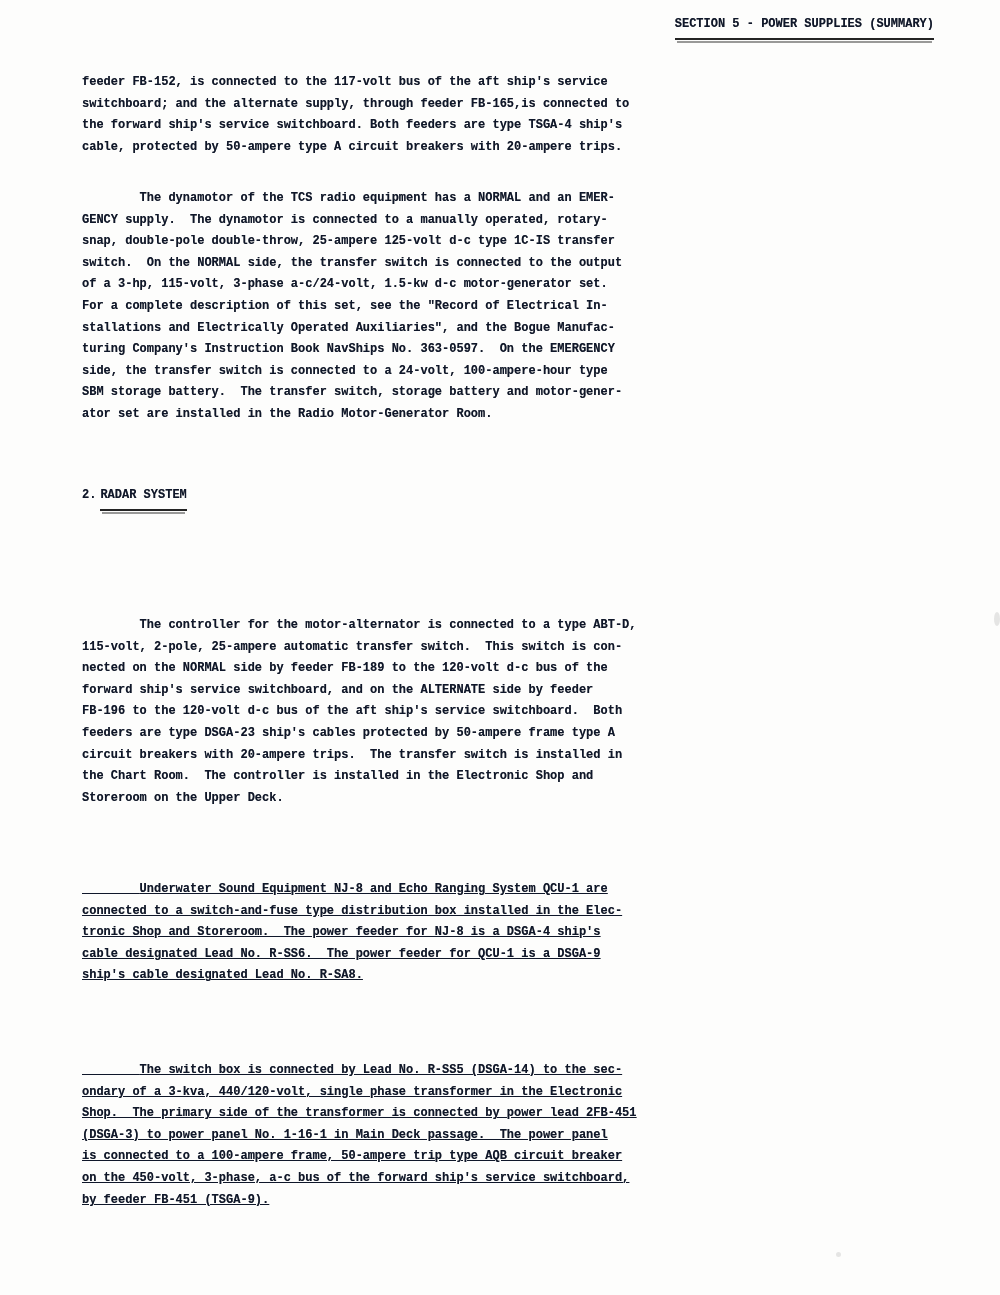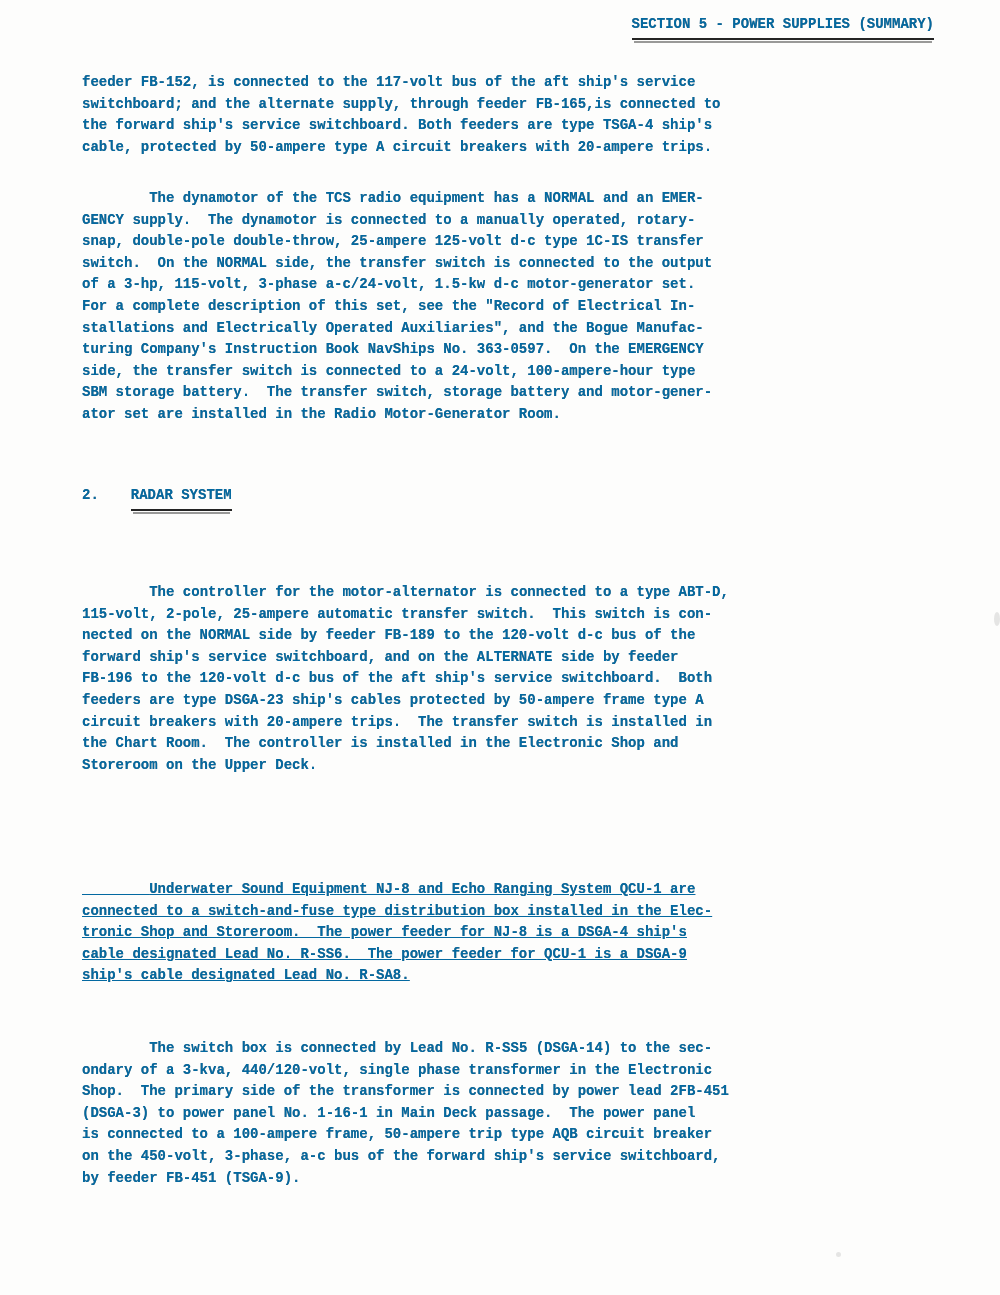--- a/index.html
+++ b/index.html
@@ -8,23 +8,23 @@
     background: #ffffff;
   }
   .page {
     position: relative;
     width: 1000px;
     height: 1295px;
     background: #fdfdfc;
     overflow: hidden;
     font-family: "Liberation Mono", "DejaVu Sans Mono", monospace;
     font-weight: 700;
-    font-size: 14px;
+    font-size: 12px;
     line-height: 21.6px;
-    color: #0369a1;
+    color: #0f172a;
     text-shadow: 0 0 0.5px rgba(20,20,20,0.55);
   }
   .block {
     position: absolute;
     left: 82px;
     width: 890px;
     white-space: pre-wrap;
   }
   .header-row {
     position: absolute;
@@ -43,31 +43,31 @@
   }
   .u::after {
     content: "";
     position: absolute;
     left: 2px;
     right: 2px;
     bottom: -5px;
     border-bottom: 2px solid rgba(32,32,32,0.45);
   }
   .heading { white-space: nowrap; }
-  .heading .title { margin-left: 32px; text-align: right; }
+  .heading .title { margin-left: 4px; text-align: right; }
 
   
   #para-feeder            { top: 72px;  }
   #para-dynamotor         { top: 188px; }
   #heading-radar          { top: 485px; }
   #para-radar-power       { top: 529px; }
-  #para-radar-controller  { top: 582px; }
+  #para-radar-controller  { top: 615px; }
   #heading-sonar          { top: 836px; }
   #para-sonar-underwater  { top: 879px; text-decoration: underline; }
-  #para-sonar-switchbox   { top: 1038px; }
+  #para-sonar-switchbox   { top: 1060px; text-decoration: underline; }
 
   
   .smudge {
     position: absolute;
     background: rgba(120,120,120,0.18);
     border-radius: 50%;
   }
   .smudge-1 { left: 994px; top: 612px; width: 6px; height: 14px; }
   .smudge-2 { left: 836px; top: 1252px; width: 5px; height: 5px; }
 </style>

